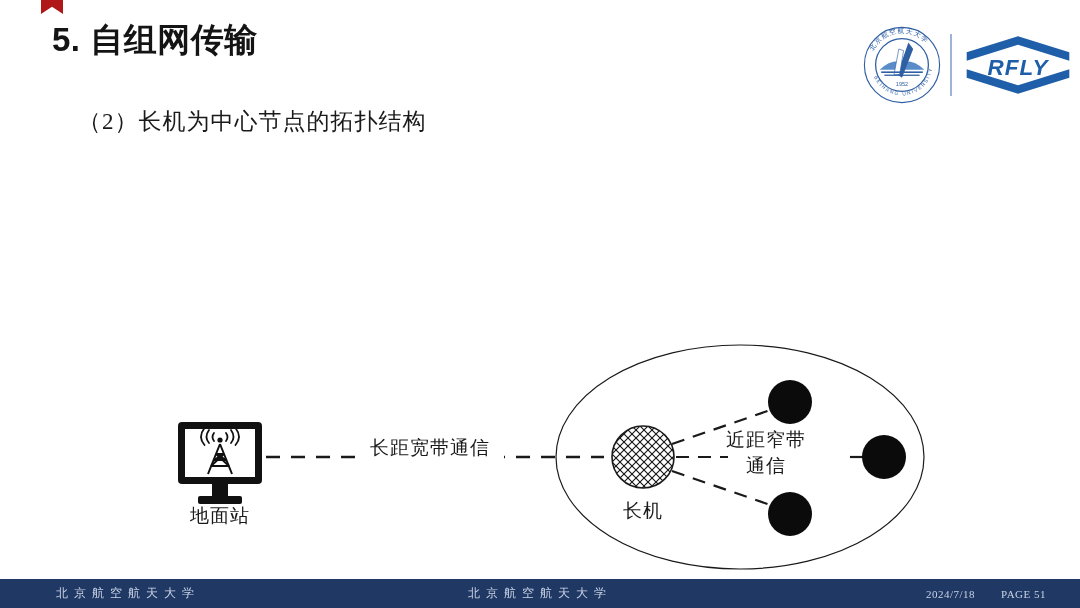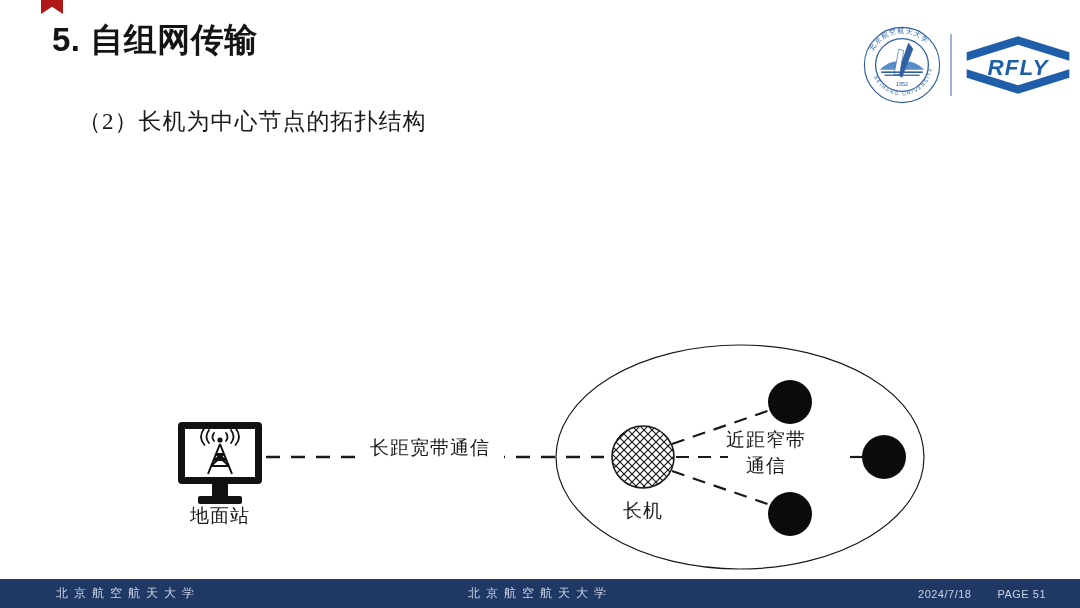--- a/index.html
+++ b/index.html
@@ -147,21 +147,21 @@
     font-size: 12px;
     color: #C9D3E6;
     letter-spacing: 6px;
   }
   .footer-right {
     position: absolute;
     right: 34px;
     display: flex;
     align-items: center;
     gap: 26px;
-    font-family: Liberation Sans, sans-serif;
+    font-family: Liberation Serif, serif;
     font-size: 11px;
     color: #C9D3E6;
     letter-spacing: 0.5px;
   }
 </style>
 </head>
 <body>
 
 <div id="slide">
 

